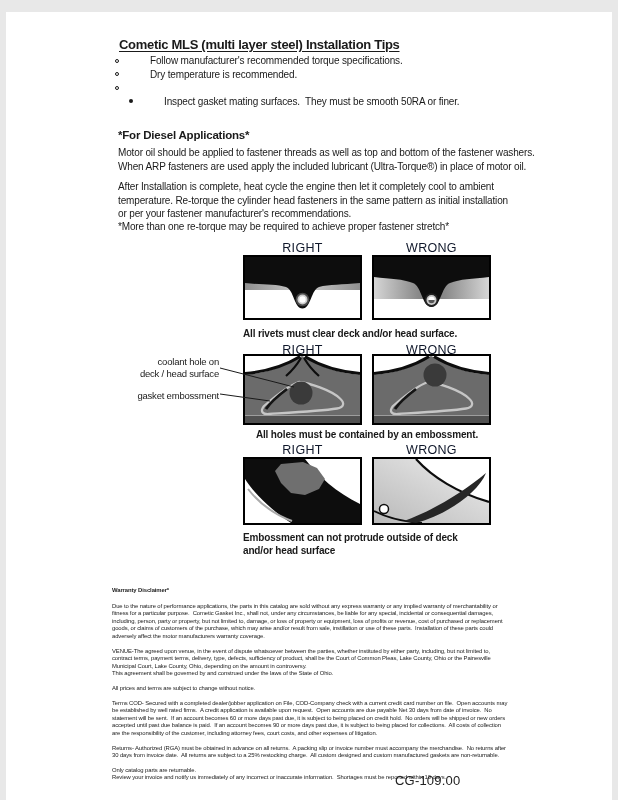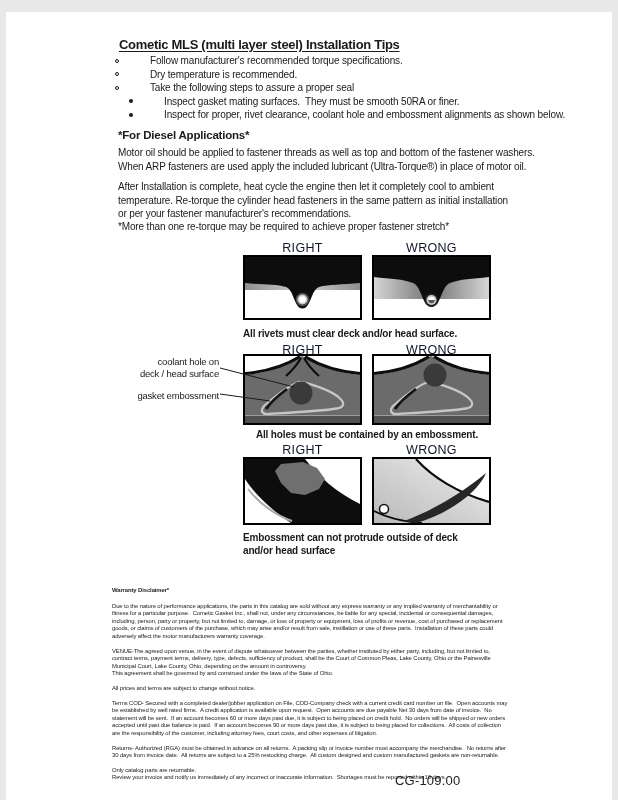--- a/index.html
+++ b/index.html
@@ -47,29 +47,24 @@
     <div class="bullet-row">
       <span class="b-ic b-hollow"></span>
       <span class="pre">Follow manufacturer's recommended torque specifications.</span>
     </div>
     <div class="bullet-row">
       <span class="b-ic b-hollow"></span>
       <span class="pre">Dry temperature is recommended.</span>
     </div>
     <div class="bullet-row">
       <span class="b-ic b-hollow"></span>
-      <span class="pre">Take the following steps to assure a proper seal</span>
     </div>
     <div class="bullet-row sub">
       <span class="b-ic b-filled"></span>
       <span class="pre">Inspect gasket mating surfaces.  They must be smooth 50RA or finer.</span>
-    </div>
-    <div class="bullet-row sub">
-      <span class="b-ic b-filled"></span>
-      <span class="pre">Inspect for proper, rivet clearance, coolant hole and embossment alignments as shown below.</span>
     </div>
   </div>
 
   <div class="abs h2" style="left:112px; top:117px;">*For Diesel Applications*</div>
   <div class="abs body-lines" style="left:112px; top:134px;">Motor oil should be applied to fastener threads as well as top and bottom of the fastener washers.
 When ARP fasteners are used apply the included lubricant (Ultra-Torque®) in place of motor oil.</div>
   <div class="abs body-lines" style="left:112px; top:168px;">After Installation is complete, heat cycle the engine then let it completely cool to ambient
 temperature. Re-torque the cylinder head fasteners in the same pattern as initial installation
 or per your fastener manufacturer's recommendations.</div>
   <div class="abs body-lines" style="left:112px; top:208px;">*More than one re-torque may be required to achieve proper fastener stretch*</div>

